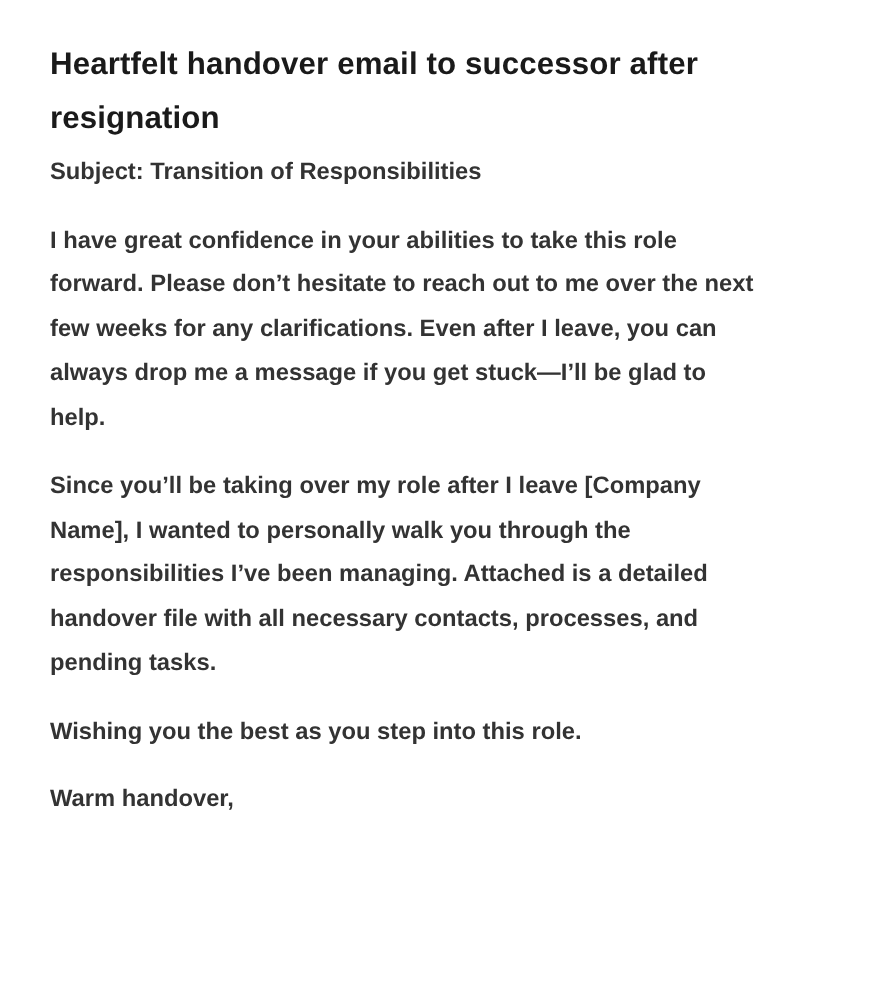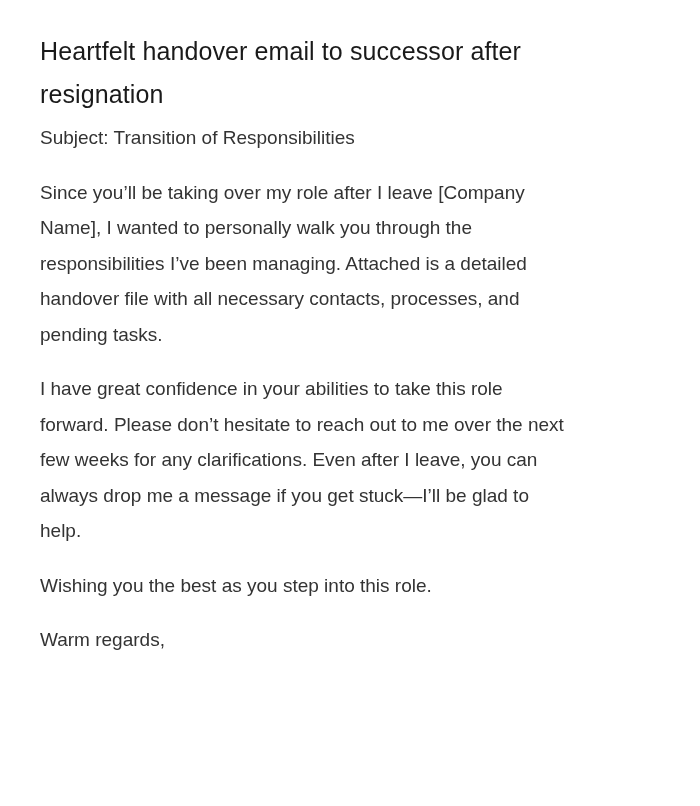--- a/index.html
+++ b/index.html
@@ -14,55 +14,55 @@
     font-family: "Liberation Sans", sans-serif;
   }
   .doc {
     padding: 20px 40px 0 40px;
     box-sizing: border-box;
     width: 700px;
   }
   .doc-title {
     margin: 10px 0 4px 0;
     font-size: 25px;
-    font-weight: 400;
+    font-weight: 700;
     line-height: 43px;
     color: #1a1a1a;
     white-space: pre-line;
     letter-spacing: 0.1px;
   }
   .doc-par {
     margin: 0 0 19px 0;
     font-size: 19px;
-    font-weight: 400;
+    font-weight: 700;
     line-height: 35.5px;
     color: #333333;
     white-space: pre-line;
     max-width: 620px;
   }
 </style>
 </head>
 <body>
 
 <main class="doc">
   <h1 class="doc-title">Heartfelt handover email to successor after
 resignation</h1>
 
   <p class="doc-par">Subject: Transition of Responsibilities</p>
 
 
+  <p class="doc-par">I have great confidence in your abilities to take this role
+forward. Please don’t hesitate to reach out to me over the next
+few weeks for any clarifications. Even after I leave, you can
+always drop me a message if you get stuck—I’ll be glad to
+help.</p>
+
   <p class="doc-par">Since you’ll be taking over my role after I leave [Company
 Name], I wanted to personally walk you through the
 responsibilities I’ve been managing. Attached is a detailed
 handover file with all necessary contacts, processes, and
 pending tasks.</p>
 
-  <p class="doc-par">I have great confidence in your abilities to take this role
-forward. Please don’t hesitate to reach out to me over the next
-few weeks for any clarifications. Even after I leave, you can
-always drop me a message if you get stuck—I’ll be glad to
-help.</p>
-
   <p class="doc-par">Wishing you the best as you step into this role.</p>
 
-  <p class="doc-par">Warm regards,</p>
+  <p class="doc-par">Warm handover,</p>
 
 </main>
 
 </body></html>

